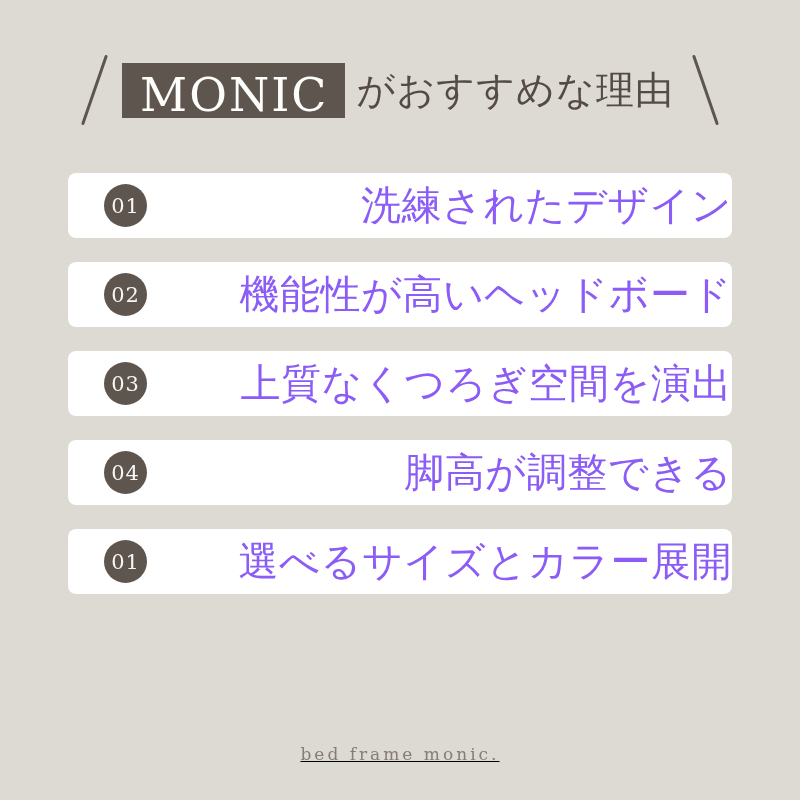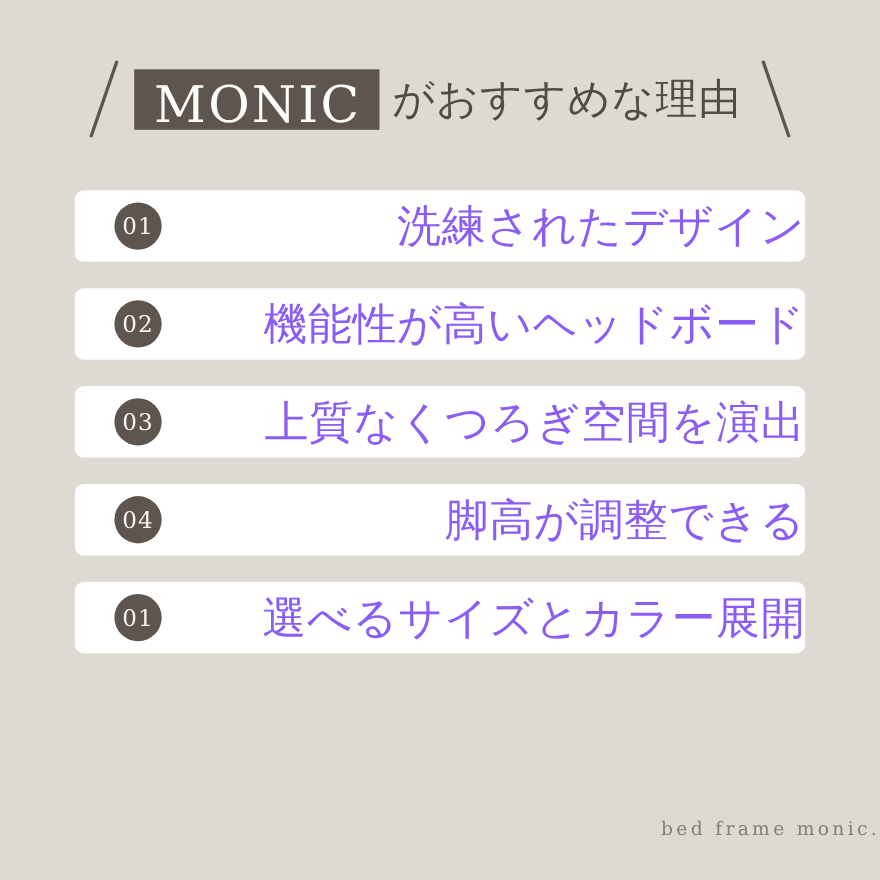--- a/index.html
+++ b/index.html
@@ -77,21 +77,22 @@
     margin-left: 15px;
     font-size: 40px;
     color: #8b5cf6;
     letter-spacing: 0.5px;
     white-space: nowrap;
   }
   
   .footer {
     position: absolute;
     top: 744px; left: 0; right: 0;
-    text-align: right;
+    text-align: center;
+    text-decoration: underline;
   }
   .footer-text {
     font-size: 17px;
     letter-spacing: 3px;
     color: #867D75;
   }
 </style>
 </head>
 <body>
 

